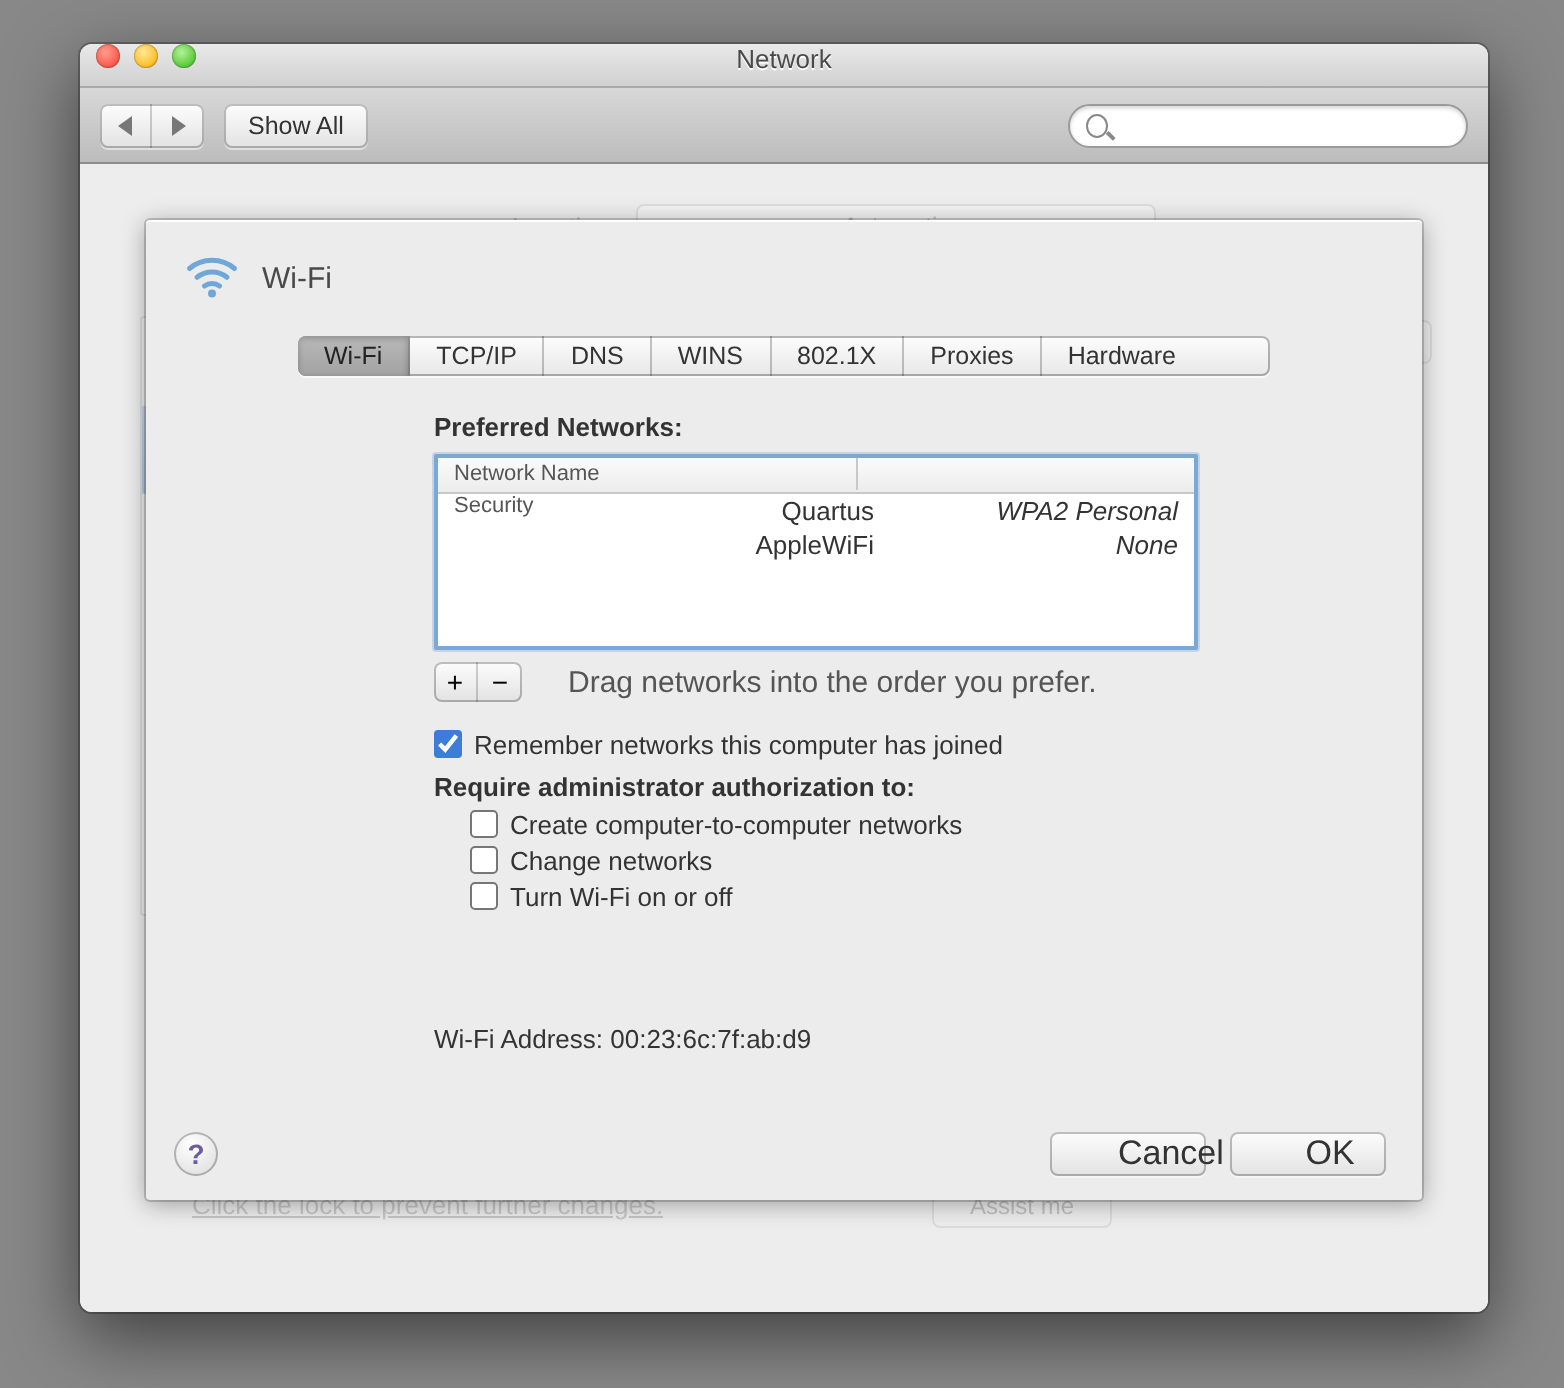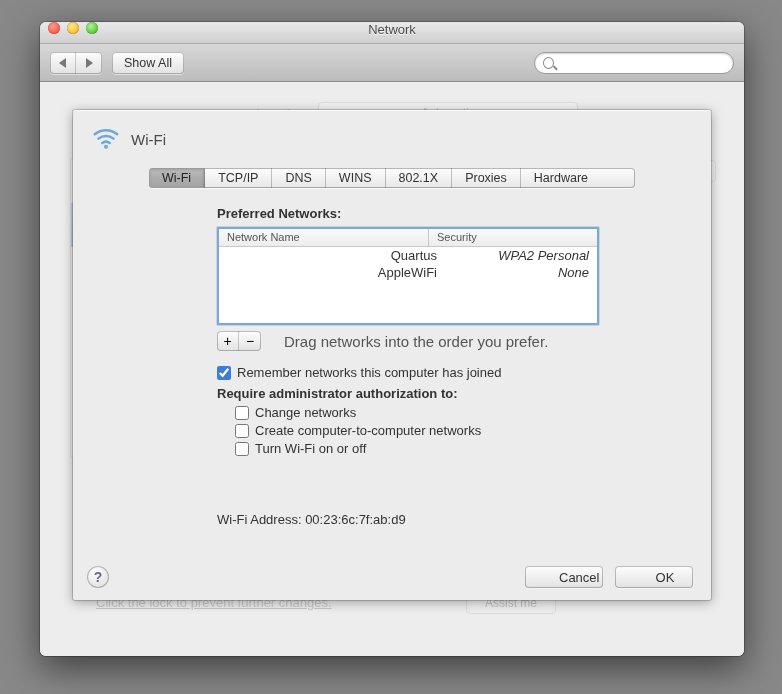--- a/index.html
+++ b/index.html
@@ -149,20 +149,21 @@
     border: 2px solid #79a9d8;
     border-radius: 1px;
     background: #fff;
     box-shadow: 0 0 0 1px rgba(130,170,210,0.35);
     overflow:hidden;
   }
   .thead {
     display:flex; height:18px;
     background: linear-gradient(#fbfbfb,#ececec);
     border-bottom:1px solid #c8c8c8;
+    flex-direction:column;
   }
   .th {
     font-size:11px; color:#555; padding: 2px 8px;
     border-right:1px solid #c8c8c8;
   }
   .th.c1 { width: 210px; }
   .th.c2 { flex:1; border-right:none; }
   .trow { display:flex; font-size:13px; padding: 1px 8px; text-align: right; }
   .td.c1 { width:210px; }
   .td.c2 { flex:1;font-style:italic; }
@@ -174,41 +175,41 @@
     display:inline-flex; height:20px;
     border-radius:4px; overflow:hidden;
     background: linear-gradient(#fdfdfd,#e2e2e2);
     box-shadow: inset 0 0 0 1px rgba(0,0,0,0.25);
   }
   .segsm button { width:22px; border:none; background:transparent; border-right:1px solid rgba(0,0,0,0.18); font-size:14px; line-height:14px; }
   .segsm button:last-child { border-right:none; }
   .hint { font-size:15px; color:#555;margin-left:13px; }
 
   .checks { margin-top: 14px; }
-  .check-row { display:flex; align-items:flex-end; gap:6px; font-size:13px; margin-bottom:3px; }
+  .check-row { display:flex; align-items:flex-start; gap:6px; font-size:13px; margin-bottom:3px; }
   .check-sub { margin-left:18px; }
   .req-label { margin-top:6px; margin-bottom:4px; }
   input[type=checkbox] { width:14px; height:14px; accent-color:#3b7dd8; }
 
   .addr { margin-top: 56px; font-size:13px; color:#333; }
 
   .help {
     position:absolute; left:14px; bottom:12px;
     width:22px; height:22px; border-radius:50%;
     background: radial-gradient(circle at 40% 30%, #fff, #d9d9d9);
     box-shadow: inset 0 0 0 1px rgba(0,0,0,0.25);
     display:flex;align-items:center;justify-content:center;
     font-size:14px; color:#6a5da0; font-weight:bold;
     cursor:default;
   }
   .sheet-btns {
     position:absolute; right:18px; bottom:12px;
     display:flex; gap:12px;
   }
-  .sheet-btns .btn { width:78px; height:22px; font-size:13px;padding-left:34px; }
+  .sheet-btns .btn { width:78px; height:22px; font-size:17px;padding-left:34px; }
   .tri { display:inline-block;width:0;height:0;border-top:5px solid transparent;border-bottom:5px solid transparent; }
   .tri.l { border-right:7px solid #777; }
   .tri.r { border-left:7px solid #777; }
 </style>
 </head>
 <body>
 
 <div class="window">
   <div class="titlebar">
     <div class="traffic">
@@ -315,25 +316,25 @@
         </div>
 
         <div class="checks">
           <div class="check-row">
             <input type="checkbox" checked="" style="">
             <span>Remember networks this computer has joined</span>
           </div>
           <div class="label req-label">Require administrator authorization to:</div>
           <div class="check-row check-sub">
             <input type="checkbox" style="">
-            <span>Change networks</span>
+            <span>Create computer-to-computer networks</span>
           </div>
           <div class="check-row check-sub">
             <input type="checkbox" style="">
-            <span>Create computer-to-computer networks</span>
+            <span>Change networks</span>
           </div>
           <div class="check-row check-sub">
             <input type="checkbox" style="">
             <span>Turn Wi-Fi on or off</span>
           </div>
         </div>
 
         <div class="addr">
           <span>Wi-Fi Address:</span>
           <span>00:23:6c:7f:ab:d9</span>

